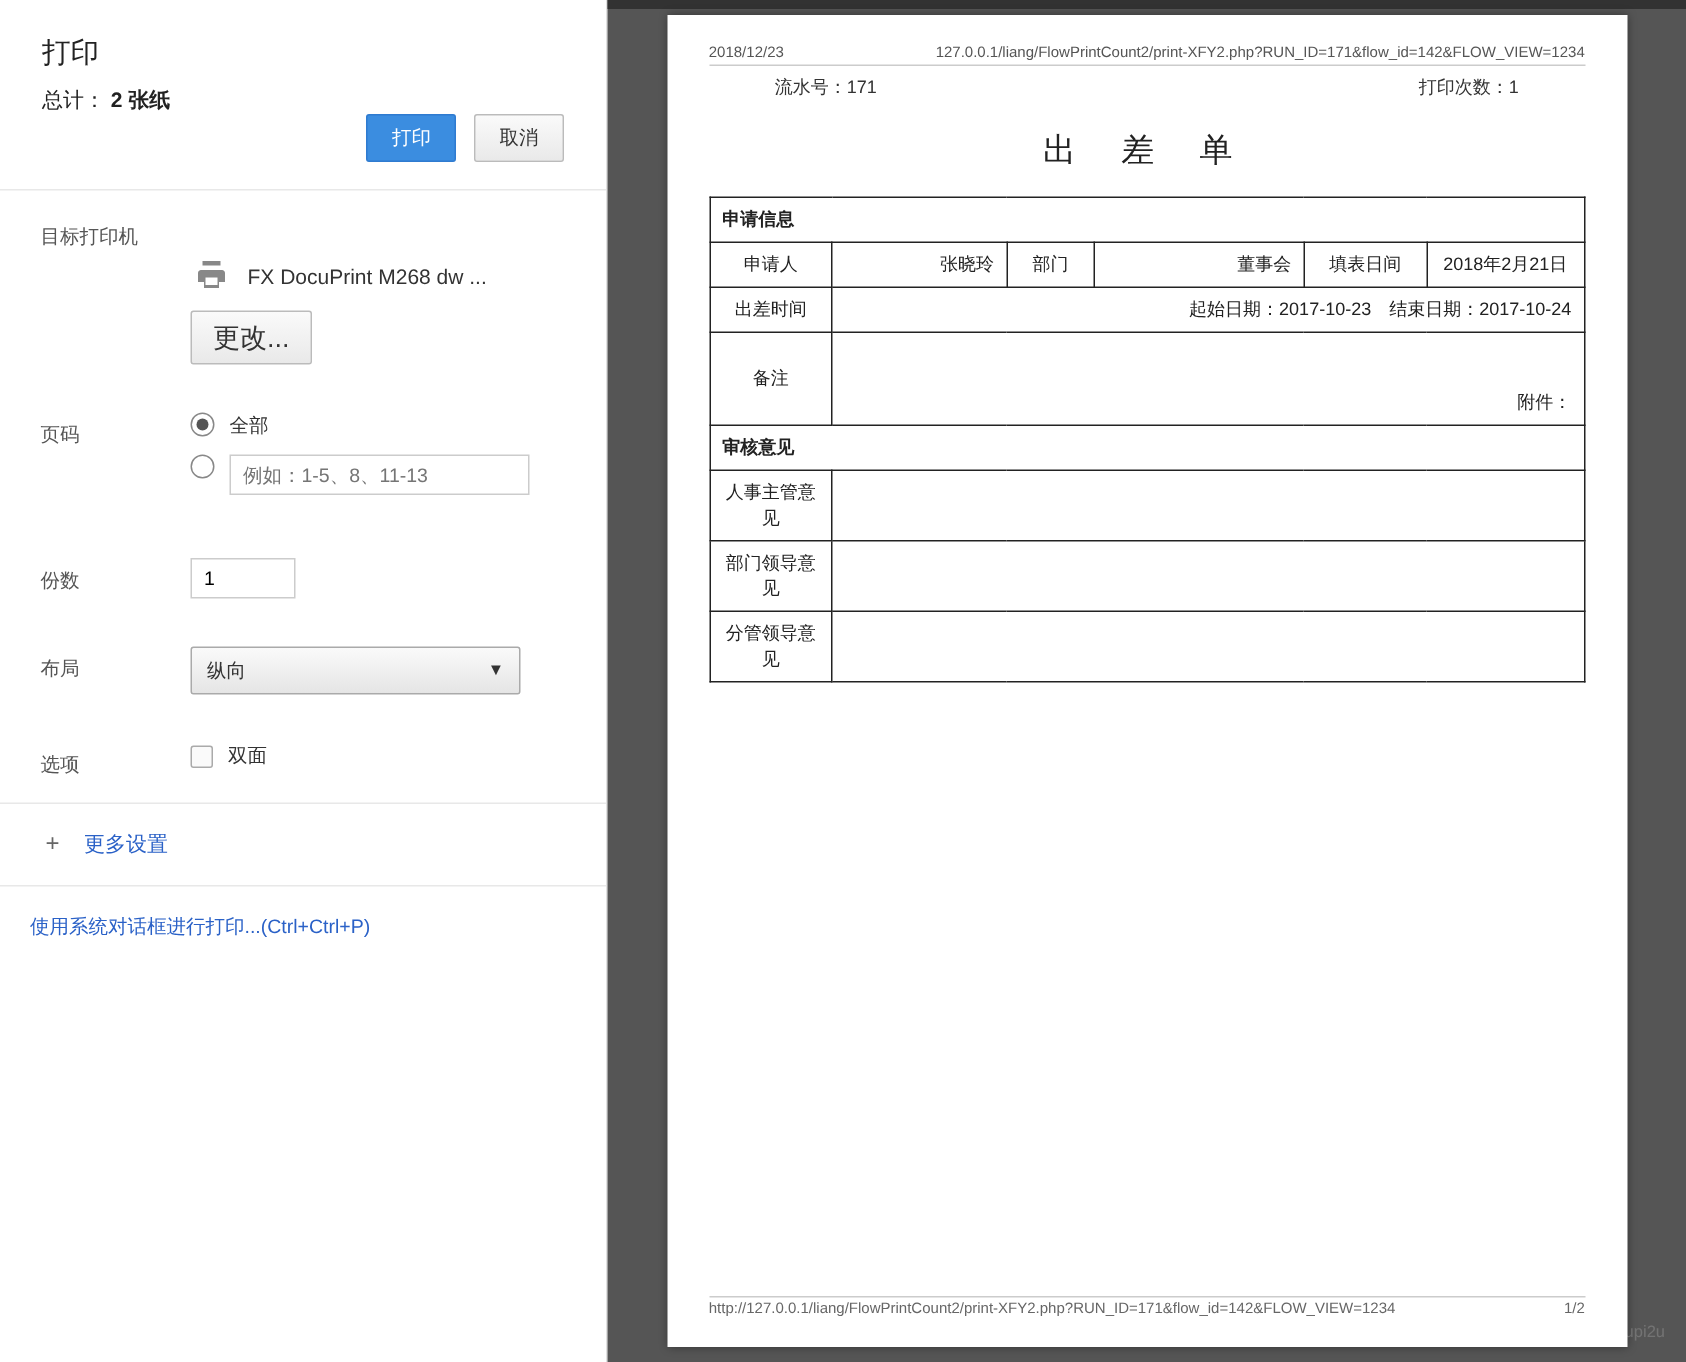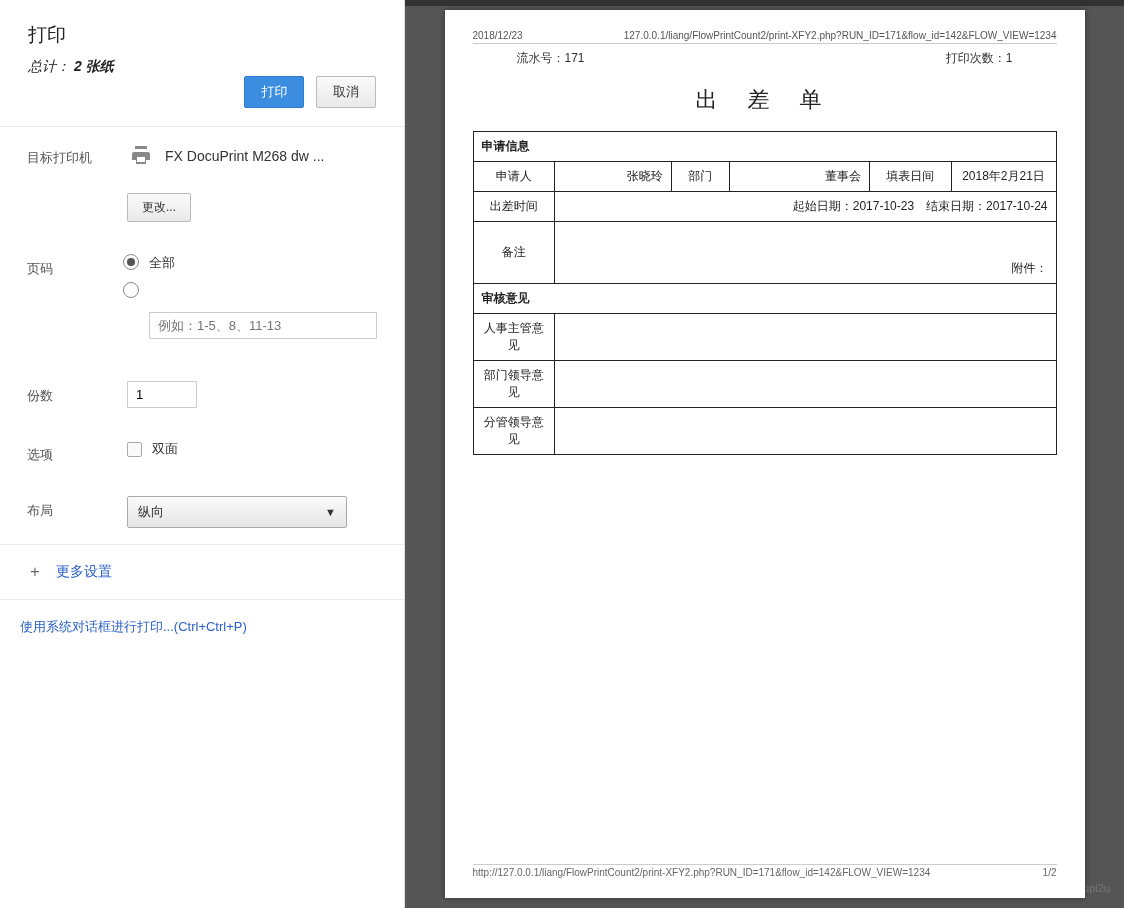--- a/index.html
+++ b/index.html
@@ -18,21 +18,21 @@
   background: #fff;
   border-right: 1px solid #e0e0e0;
   display: flex;
   flex-direction: column;
 }
 .header-block {
   padding: 22px 28px 18px 28px;
   border-bottom: 1px solid #e8e8e8;
 }
 .title { font-size: 19px; font-weight: 400; color: #222; margin-bottom: 10px; }
-.total { font-size: 14px; color: #222; font-style: italic; }
+.total { font-size: 14px; color: #222; }
 .total b { font-weight: bold; }
 .btn-row { text-align: right; }
 .btn {
   display: inline-block;
   padding: 6px 16px;
   font-size: 13px;
   border: 1px solid #bbb;
   background: linear-gradient(#fafafa,#e9e9e9);
   border-radius: 2px;
   cursor: pointer;
@@ -51,45 +51,45 @@
   align-items: flex-start;
   padding: 16px 27px;
 }
 .row-label {
   width: 100px;
   color: #555;
   font-size: 13px;
   padding-top: 6px;
 }
 .row-body { flex: 1; }
-.printer-line { display: flex; align-items: center; gap: 10px; }
+.printer-line { display: flex; align-items: center; gap: 10px; margin-top: 28px; }
 .printer-icon {
   width: 28px; height: 26px;
   display: flex; align-items: center; justify-content: center;
 }
 .printer-icon svg { width: 24px; height: 24px; fill: #888; }
 .printer-name { font-size: 14px; color: #333; }
 .change-btn {
   display: inline-block;
   padding: 5px 14px;
-  font-size: 12px;
+  font-size: 18px;
   border: 1px solid #bbb;
   background: linear-gradient(#fafafa,#e9e9e9);
   border-radius: 2px;
   cursor: pointer;
-  margin-top: 24px;
+  margin-top: 10px;
 }
 .radio-line { display:flex; align-items:flex-start; gap:10px; margin-bottom:10px; }
 .radio-outer {
   width:16px; height:16px; border:1px solid #888; border-radius:50%;
   display:flex; align-items:center; justify-content:center; background:#fff;
 }
 .radio-inner { width:8px; height:8px; border-radius:50%; background:#555; }
 .page-input {
-  width: 228px; padding: 5px 8px; border:1px solid #ccc; font-size:13px; color:#999;margin-top:30px;
+  width: 200px; padding: 5px 8px; border:1px solid #ccc; font-size:13px; color:#999;
 }
 .num-input {
   width: 70px; padding: 5px 8px; border:1px solid #ccc; font-size:13px;
 }
 .layout-select {
   width: 220px; padding: 6px 10px; border:1px solid #aaa;
   background: linear-gradient(#fafafa,#e5e5e5);
   border-radius:2px; display:flex; justify-content:space-between; align-items:center;
   cursor:pointer;
 }
@@ -226,35 +226,35 @@
     </div>
 
     <div class="row">
       <div class="row-label">份数</div>
       <div class="row-body">
         <input class="num-input" value="1" style="">
       </div>
     </div>
 
     <div class="row">
+      <div class="row-label">布局</div>
+      <div class="row-body">
+        <div class="layout-select">
+          <span>纵向</span>
+          <span class="caret-down">▼</span>
+        </div>
+      </div>
+    </div>
+
+    <div class="row">
       <div class="row-label">选项</div>
       <div class="row-body">
         <div class="checkbox-line">
           <span class="checkbox"></span>
           <span>双面</span>
-        </div>
-      </div>
-    </div>
-
-    <div class="row">
-      <div class="row-label">布局</div>
-      <div class="row-body">
-        <div class="layout-select">
-          <span>纵向</span>
-          <span class="caret-down">▼</span>
         </div>
       </div>
     </div>
   </div>
 
   <div class="more-settings">
     <span class="plus-icon">+</span>
     <span class="more-text">更多设置</span>
   </div>
 

